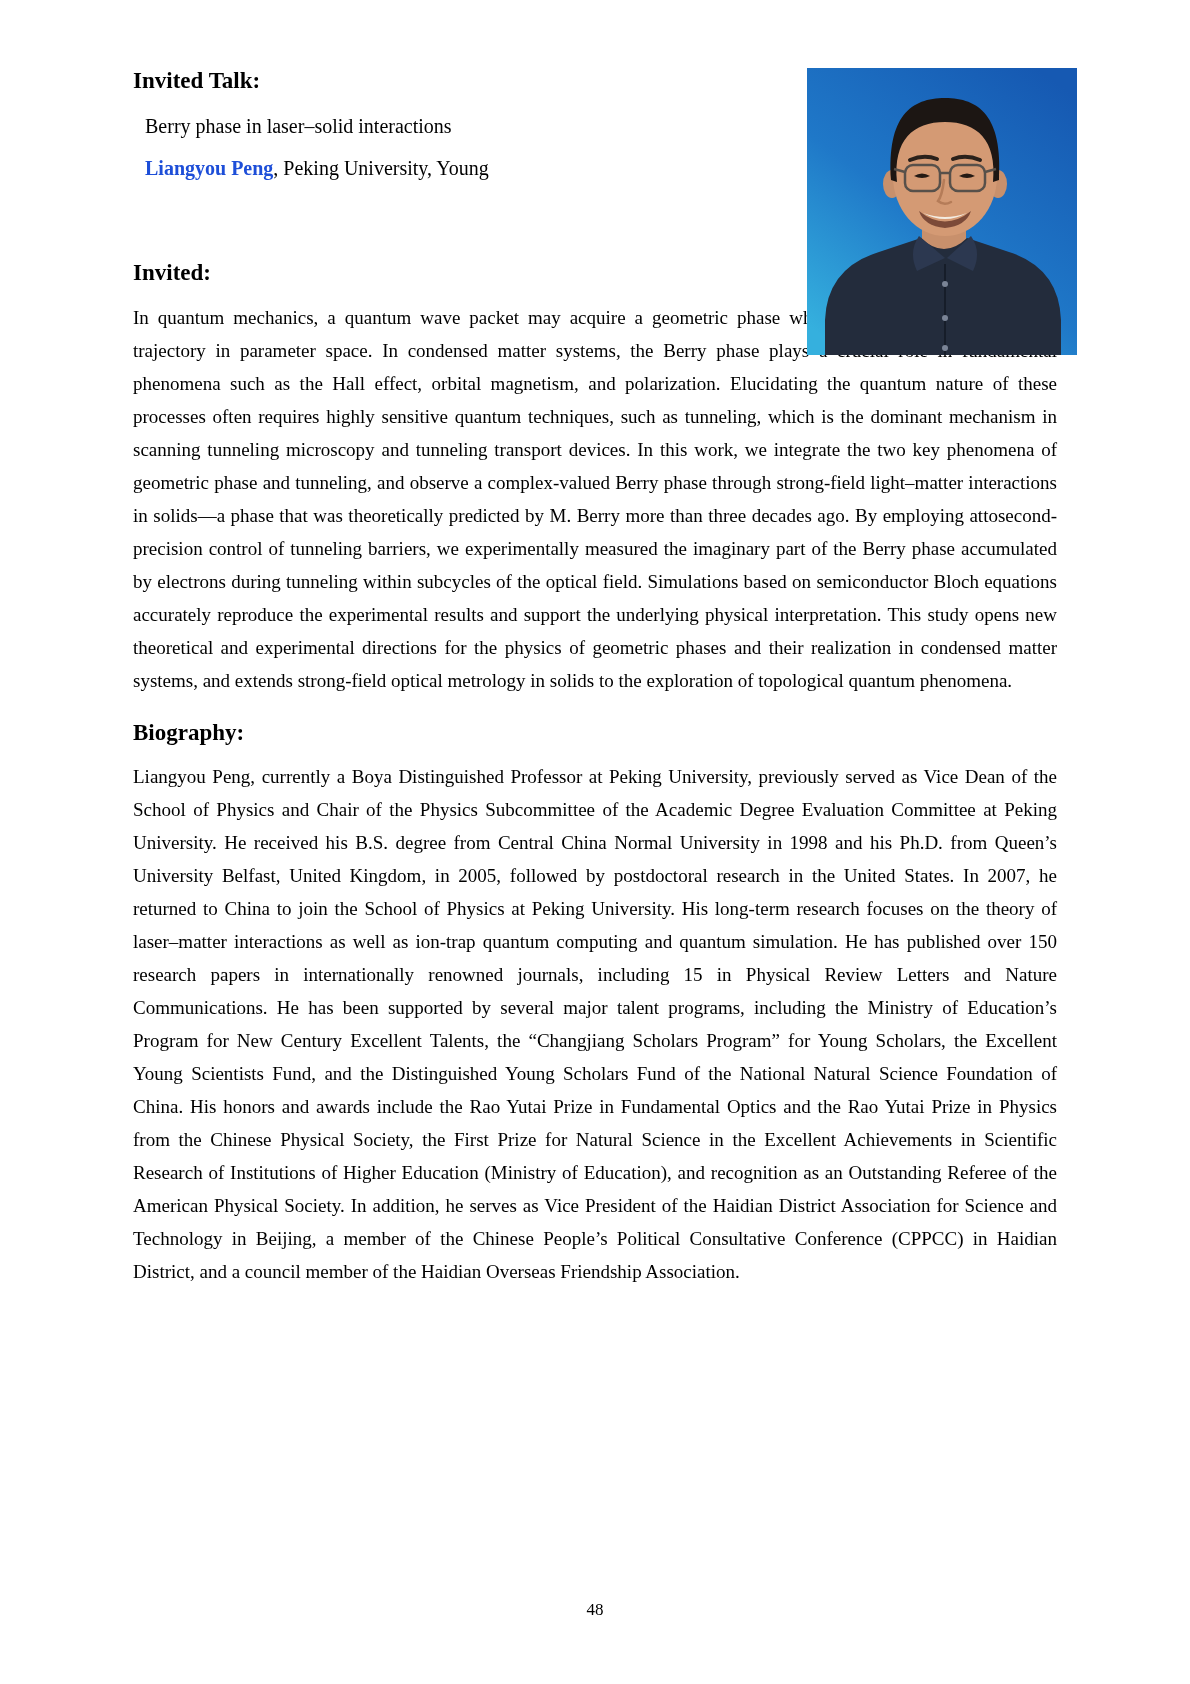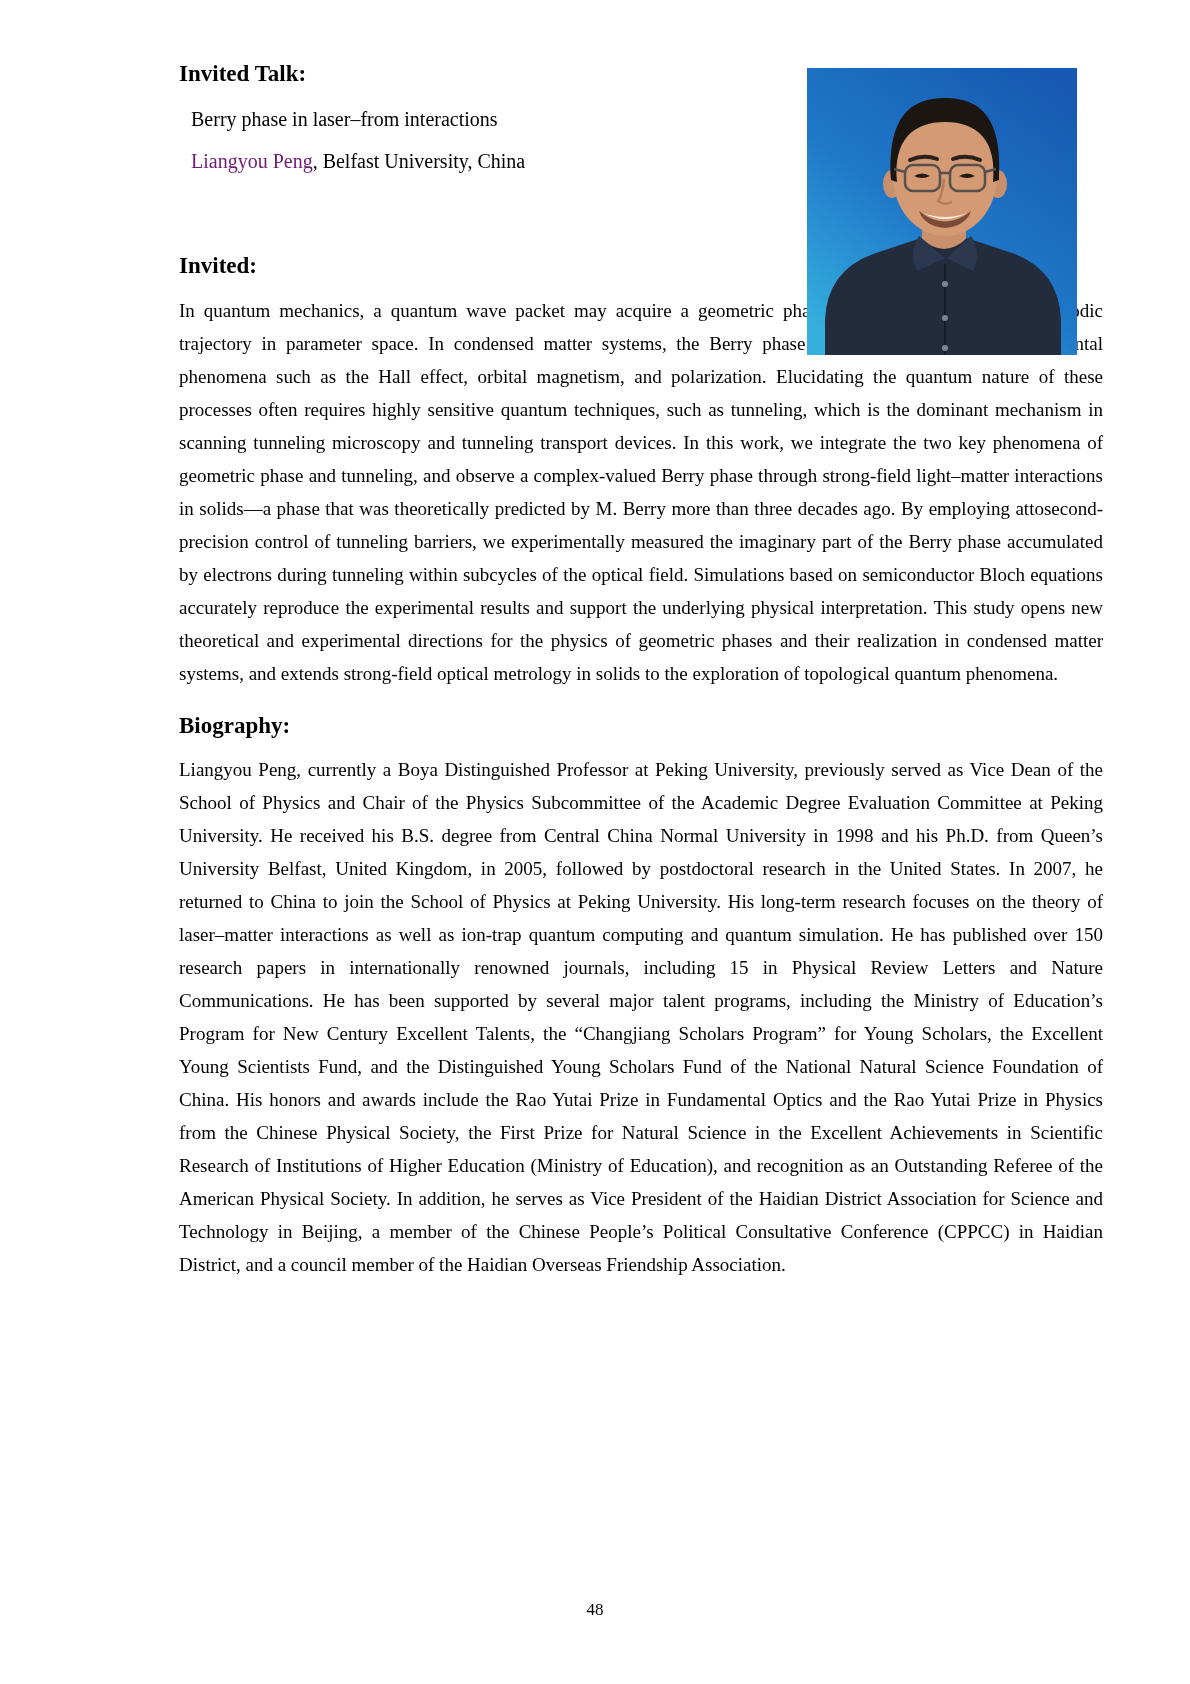--- a/index.html
+++ b/index.html
@@ -8,23 +8,22 @@
     width: 1190px;
     height: 1684px;
     background: #ffffff;
     color: #000000;
     font-family: "Liberation Serif", "DejaVu Serif", serif;
     overflow: hidden;
   }
   .content {
     position: absolute;
     left: 133px;
-    top: 46px;
+    top: 53px;
     width: 924px;
-    margin-left: 46px;
   }
   .section-heading {
     font-size: 23px;
     font-weight: bold;
     margin: 0;
     line-height: 1.25;
   }
   .h-invited   { margin-top: 14px; }
   .h-speaker   { margin-top: 22px; }
   .h-abstract  { margin-top: 78px; }
@@ -33,23 +32,24 @@
     font-size: 20px;
     margin: 17px 0 0 12px;
     line-height: 1.3;
   }
   .speaker-line {
     font-size: 20px;
     margin: 16px 0 0 12px;
     line-height: 1.3;
   }
   .speaker-name {
-    color: #701a75;
+    color: #1d4ed8;
     text-decoration: none;
     cursor: pointer;
+    font-weight: bold;
   }
   .body-text {
     font-size: 19px;
     line-height: 33px;
     text-align: justify;
     margin: 13px 0 0 0;
   }
   .photo {
     position: absolute;
     left: 807px;
@@ -69,24 +69,24 @@
 </style>
 </head>
 <body>
 
 <div class="page">
 
   <div class="content">
 
     <h1 class="section-heading h-invited">Invited Talk:</h1>
 
-    <p class="talk-title">Berry phase in laser–from interactions</p>
+    <p class="talk-title">Berry phase in laser–solid interactions</p>
 
 
-    <p class="speaker-line"><a href="#" class="speaker-name">Liangyou Peng</a><span>, Belfast University, China</span></p>
+    <p class="speaker-line"><a href="#" class="speaker-name">Liangyou Peng</a><span>, Peking University, Young</span></p>
 
     <h1 class="section-heading h-abstract">Invited:</h1>
 
     <p class="body-text">In quantum mechanics, a quantum wave packet may acquire a geometric phase when it evolves along a periodic trajectory in parameter space. In condensed matter systems, the Berry phase plays a crucial role in fundamental phenomena such as the Hall effect, orbital magnetism, and polarization. Elucidating the quantum nature of these processes often requires highly sensitive quantum techniques, such as tunneling, which is the dominant mechanism in scanning tunneling microscopy and tunneling transport devices. In this work, we integrate the two key phenomena of geometric phase and tunneling, and observe a complex-valued Berry phase through strong-field light–matter interactions in solids—a phase that was theoretically predicted by M. Berry more than three decades ago. By employing attosecond-precision control of tunneling barriers, we experimentally measured the imaginary part of the Berry phase accumulated by electrons during tunneling within subcycles of the optical field. Simulations based on semiconductor Bloch equations accurately reproduce the experimental results and support the underlying physical interpretation. This study opens new theoretical and experimental directions for the physics of geometric phases and their realization in condensed matter systems, and extends strong-field optical metrology in solids to the exploration of topological quantum phenomena.</p>
 
     <h1 class="section-heading h-biography">Biography:</h1>
 
     <p class="body-text">Liangyou Peng, currently a Boya Distinguished Professor at Peking University, previously served as Vice Dean of the School of Physics and Chair of the Physics Subcommittee of the Academic Degree Evaluation Committee at Peking University. He received his B.S. degree from Central China Normal University in 1998 and his Ph.D. from Queen’s University Belfast, United Kingdom, in 2005, followed by postdoctoral research in the United States. In 2007, he returned to China to join the School of Physics at Peking University. His long-term research focuses on the theory of laser–matter interactions as well as ion-trap quantum computing and quantum simulation. He has published over 150 research papers in internationally renowned journals, including 15 in Physical Review Letters and Nature Communications. He has been supported by several major talent programs, including the Ministry of Education’s Program for New Century Excellent Talents, the “Changjiang Scholars Program” for Young Scholars, the Excellent Young Scientists Fund, and the Distinguished Young Scholars Fund of the National Natural Science Foundation of China. His honors and awards include the Rao Yutai Prize in Fundamental Optics and the Rao Yutai Prize in Physics from the Chinese Physical Society, the First Prize for Natural Science in the Excellent Achievements in Scientific Research of Institutions of Higher Education (Ministry of Education), and recognition as an Outstanding Referee of the American Physical Society. In addition, he serves as Vice President of the Haidian District Association for Science and Technology in Beijing, a member of the Chinese People’s Political Consultative Conference (CPPCC) in Haidian District, and a council member of the Haidian Overseas Friendship Association.</p>
 
   </div>

